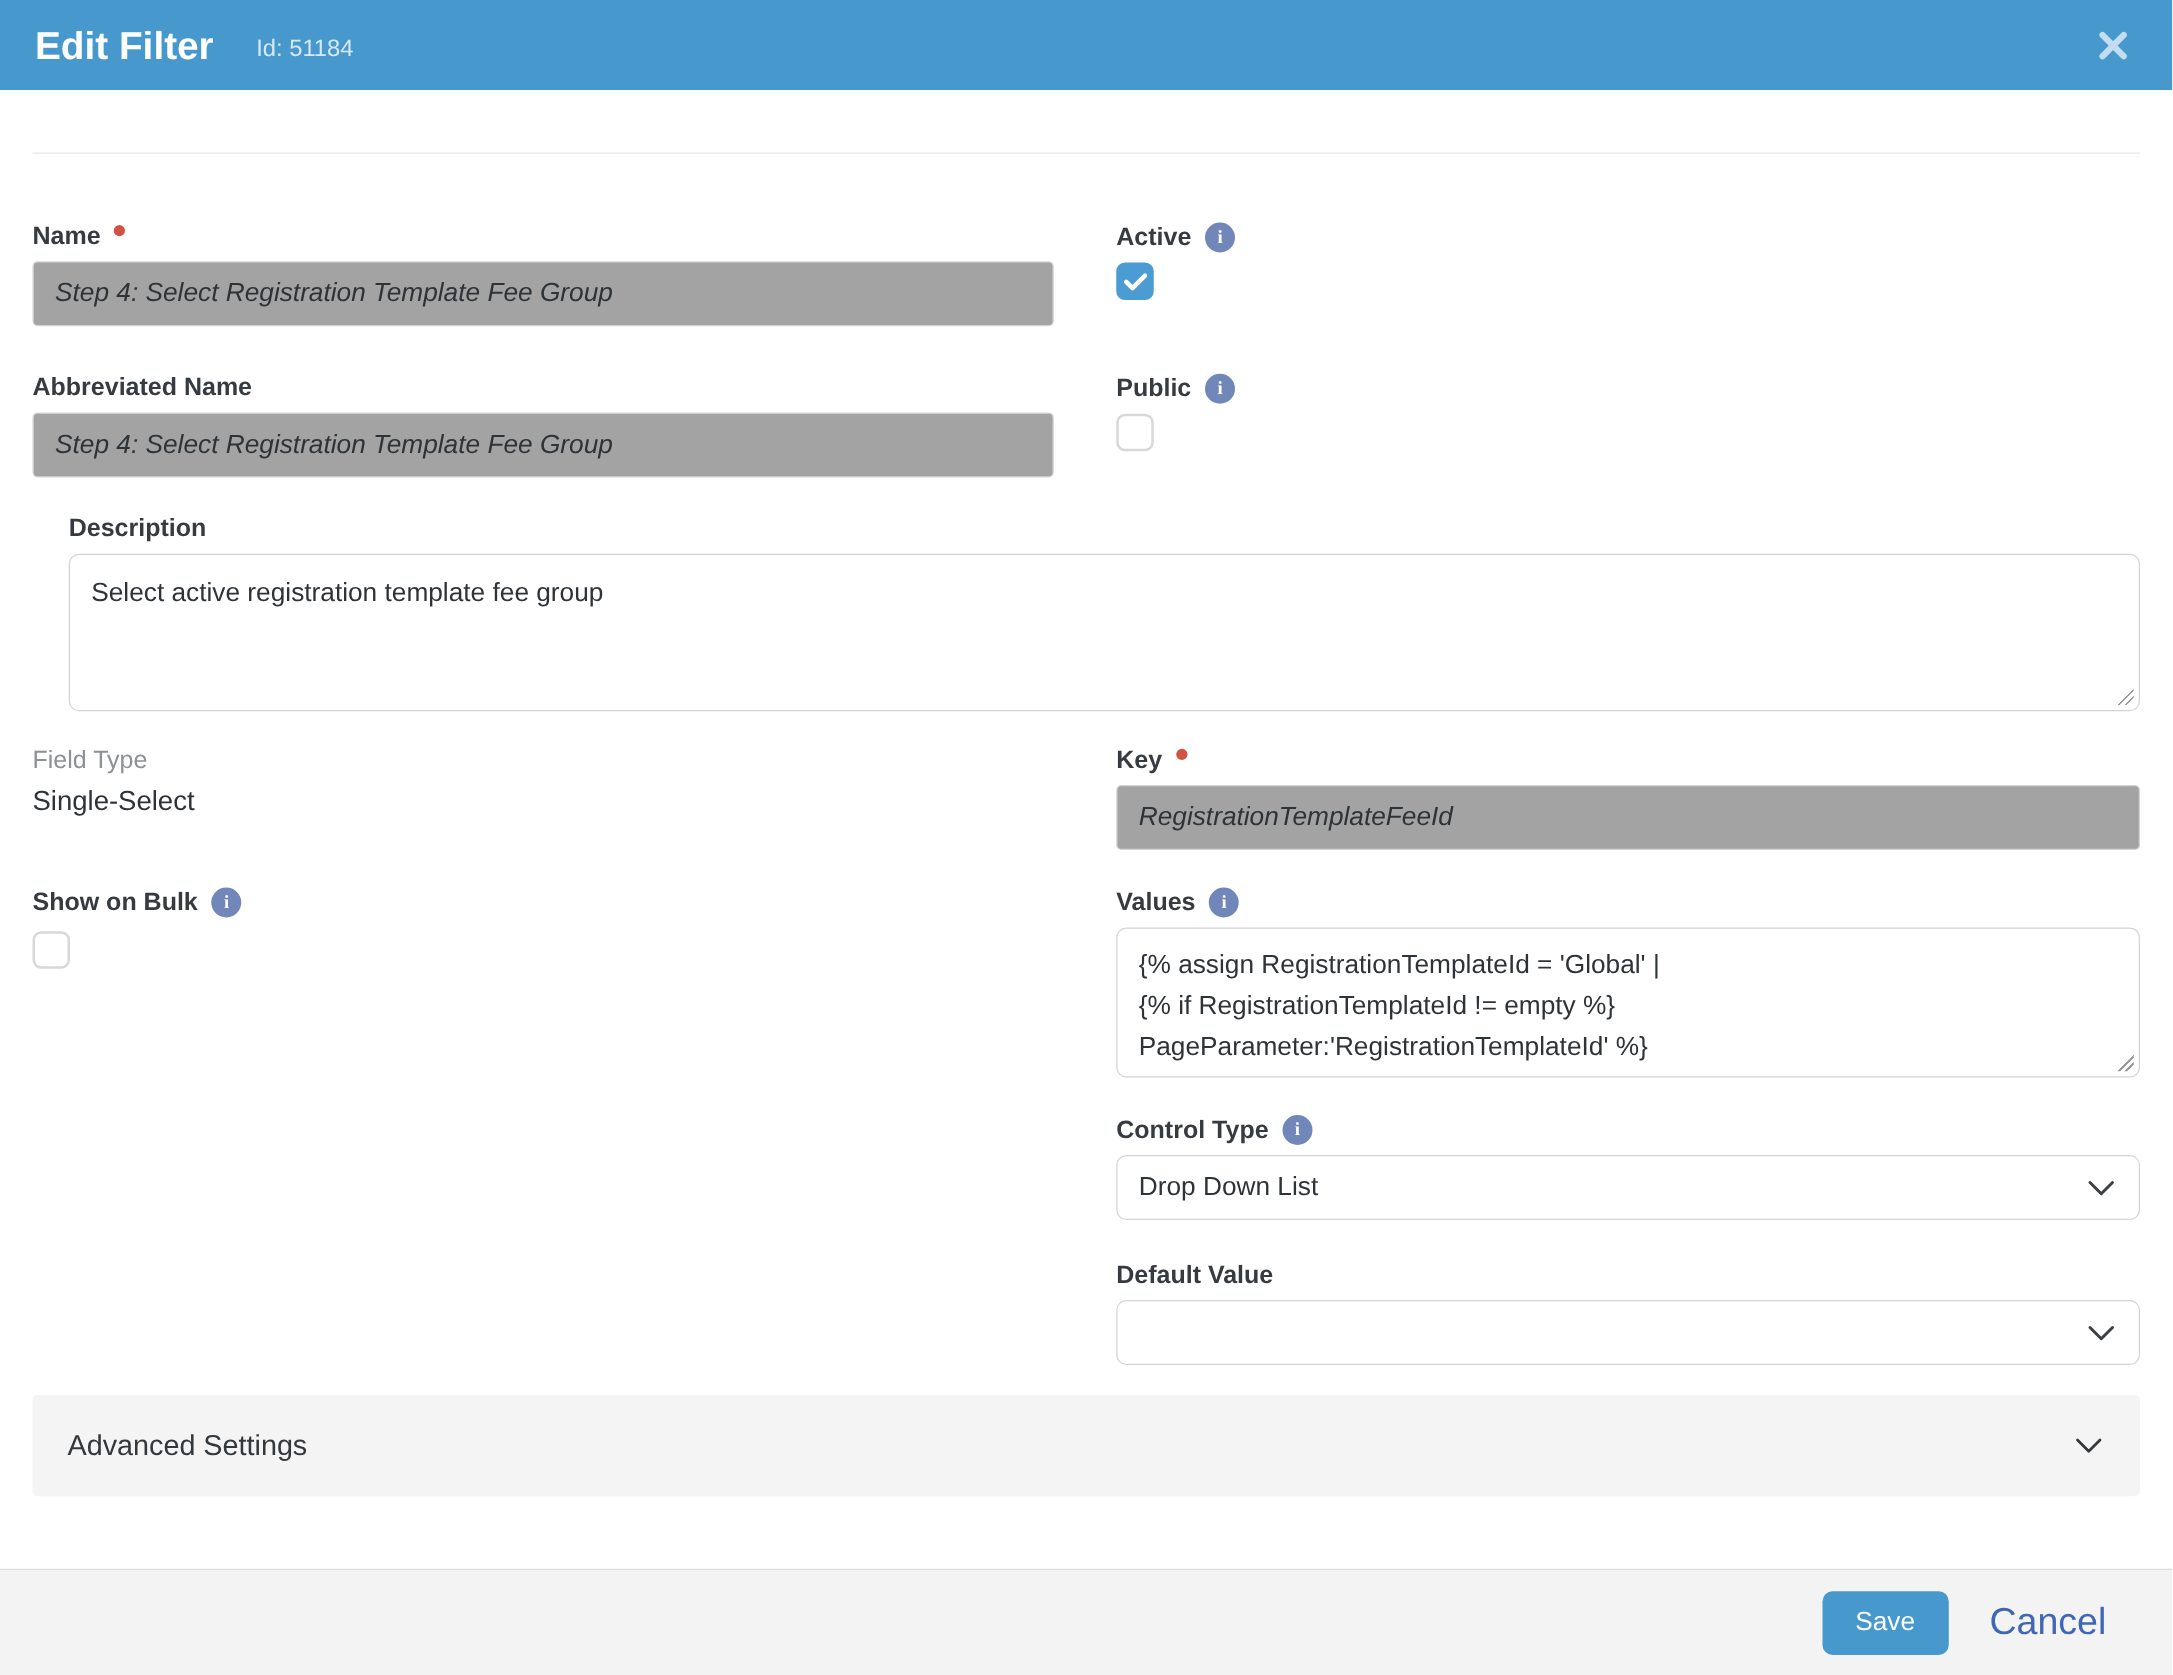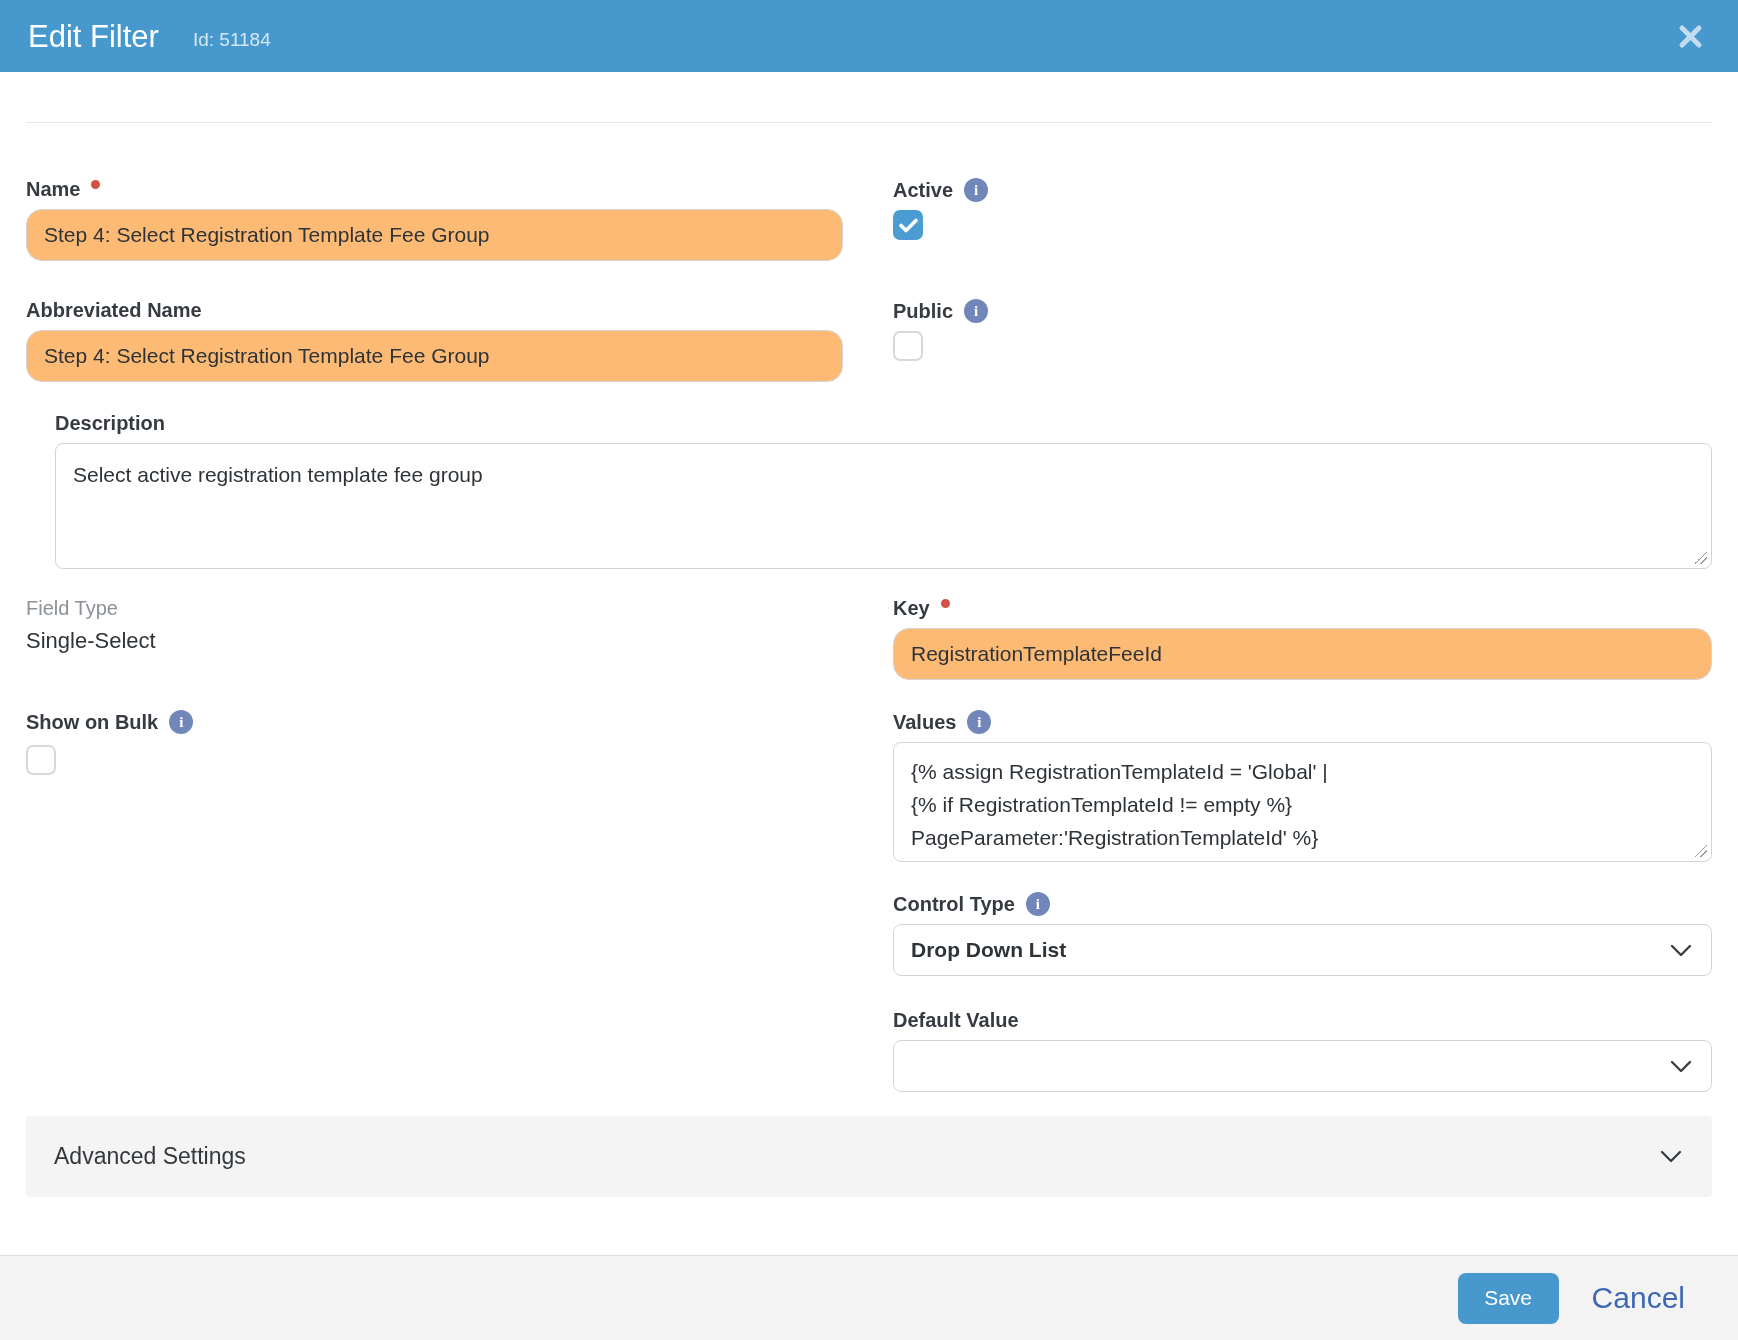--- a/index.html
+++ b/index.html
@@ -3,49 +3,49 @@
 <meta charset="utf-8">
 <style>
   * { margin:0; padding:0; box-sizing:border-box; }
   html,body { background:#ffffff; }
   body { font-family:"Liberation Sans", sans-serif; color:#303539; }
 
   .modal { position:relative; width:1738px; height:1340px; background:#fff; overflow:hidden; }
 
   
   .modal-header { height:72px; background:#4698cd; display:flex; align-items:center; padding:0 30px 0 28px; }
-  .modal-title { color:#ffffff; font-size:31px; font-weight:400; line-height:1; }
+  .modal-title { color:#ffffff; font-size:31px; font-weight:700; line-height:1; }
   .record-id { color:rgba(255,255,255,0.78); font-size:19px; margin-left:34px; margin-top:8px; }
   .close-btn { margin-left:auto; background:none; border:none; cursor:pointer; display:flex; align-items:center; padding:4px; }
 
   
   .modal-body { padding:0 26px; }
   .top-divider { height:1px; background:#e7e7e7; margin-top:50px; }
 
   .form { margin-top:55px; }
   .grid2 { display:grid; grid-template-columns:817px 1fr; column-gap:50px; }
 
   .f-label { display:flex; align-items:center; gap:11px; font-size:20px; font-weight:700; color:#363b41; line-height:23px; margin-bottom:8px; }
   .f-label.muted { color:#8b9196; font-weight:400; }
   .req-dot { width:9px; height:9px; border-radius:50%; background:#d25143; margin-top:-10px; }
 
   .info-icon { width:24px; height:24px; border-radius:50%; background:#7186b9; color:#fff; display:inline-flex; align-items:center; justify-content:center; font-size:15px; font-weight:700; font-family:"Liberation Serif", serif; cursor:pointer; flex:0 0 auto; }
 
-  .text-input { height:52px; width:100%; border:1px solid #d4d4d4; border-radius:16px; background:#fdba74; display:flex; align-items:center; padding:0 17px; font-size:21px; color:#2e3338; }
+  .text-input { height:52px; width:100%; border:1px solid #d4d4d4; border-radius:4px; background:#a3a3a3; display:flex; align-items:center; padding:0 17px; font-size:21px; color:#2e3338;font-style:italic; }
 
   .box { position:relative; width:100%; border:1px solid #d4d4d4; border-radius:8px; background:#fff; padding:14px 17px; font-size:21px; color:#2e3338; line-height:33px; }
   .resize-handle { position:absolute; right:4px; bottom:4px; width:13px; height:13px; cursor:nwse-resize;
     background:linear-gradient(135deg, transparent 0 50%, #9a9a9a 50% 57%, transparent 57% 72%, #9a9a9a 72% 79%, transparent 79%); }
 
   .checkbox { width:30px; height:30px; border:2px solid #d8d8d8; border-radius:7px; background:#fff; display:inline-flex; align-items:center; justify-content:center; cursor:pointer; }
   .checkbox svg { display:none; }
   .checkbox.checked { background:#4a9cd3; border-color:#4a9cd3; }
   .checkbox.checked svg { display:block; }
 
-  .select { height:52px; width:100%; border:1px solid #d4d4d4; border-radius:8px; background:#fff; display:flex; align-items:center; justify-content:space-between; padding:0 19px 0 17px; font-size:21px; color:#2e3338; cursor:pointer;font-weight:bold; }
+  .select { height:52px; width:100%; border:1px solid #d4d4d4; border-radius:8px; background:#fff; display:flex; align-items:center; justify-content:space-between; padding:0 19px 0 17px; font-size:21px; color:#2e3338; cursor:pointer; }
 
   .row-mb1 { margin-bottom:38px; }
   .row-mb2 { margin-bottom:30px; }
   .desc-section { margin-bottom:28px;padding-left:29px; }
   .desc-box { height:126px; }
 
   .fieldtype-value { font-size:22px; color:#2e3338; margin-top:6px; }
 
   .bulk-col .checkbox { margin-top:3px; }
   .values-box { height:120px; padding-top:12px; }

